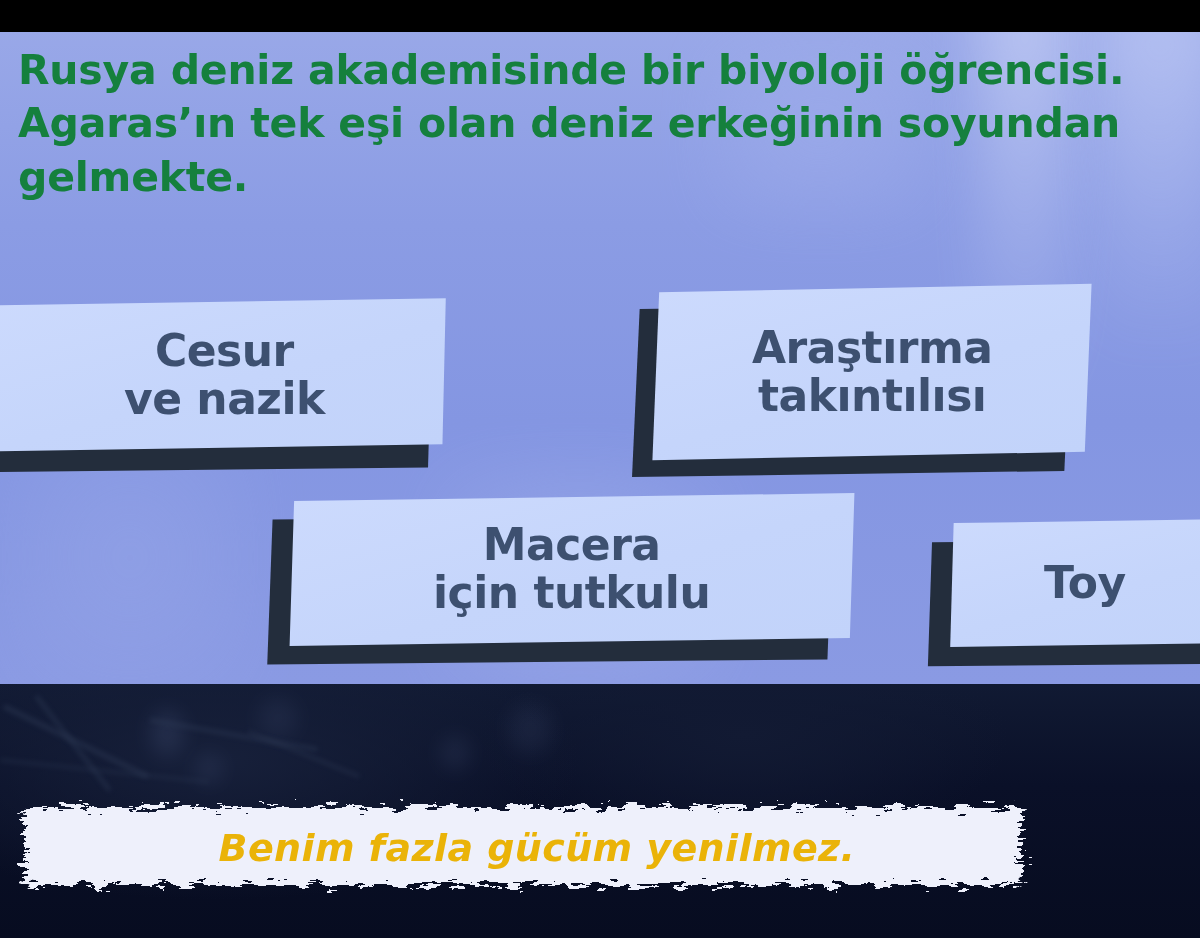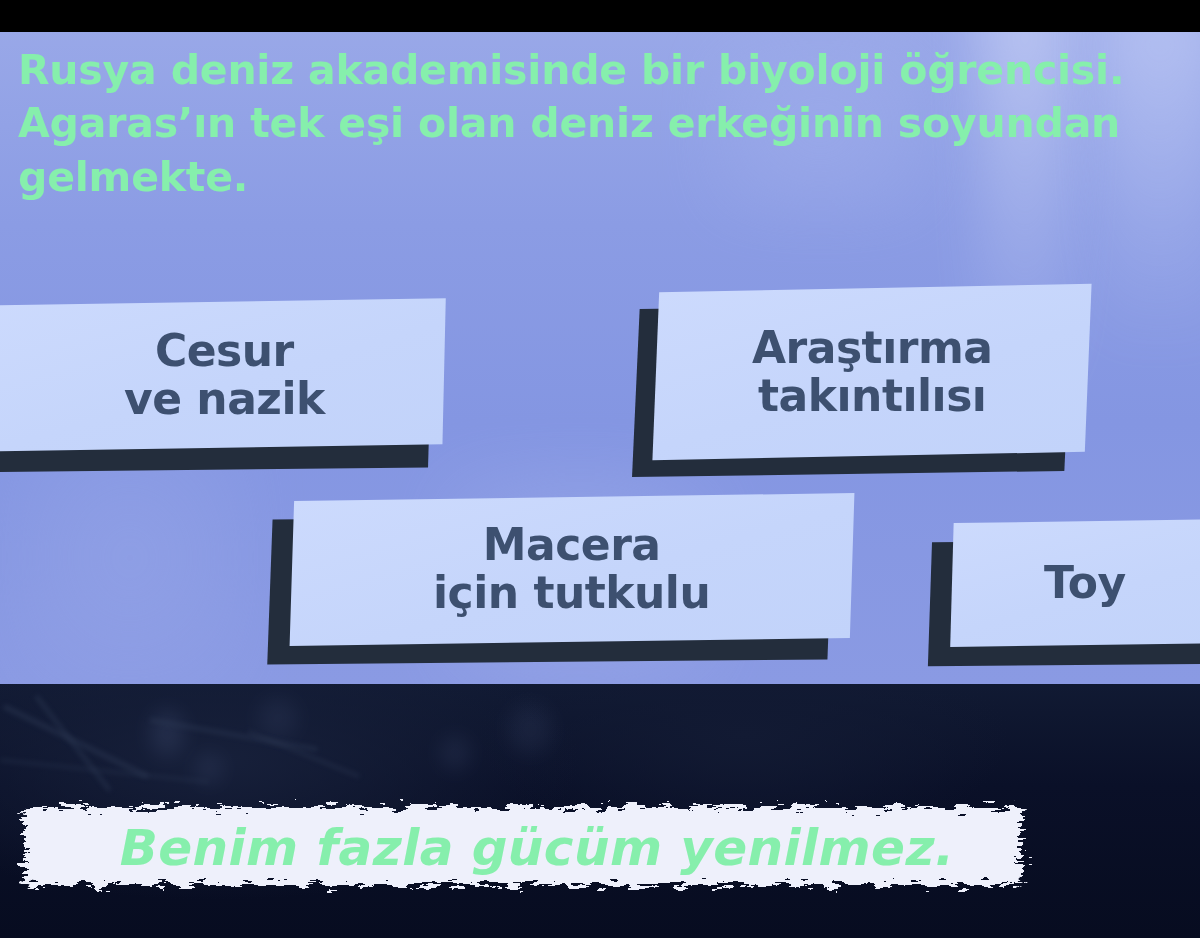--- a/index.html
+++ b/index.html
@@ -77,21 +77,21 @@
   .streak-e { left: 700px; top: 0px; width: 240px; height: 200px;
               background: radial-gradient(ellipse at center,#a6b3ee,rgba(166,179,238,0)); }
 
   
   .title {
     position: absolute;
     left: 18px;
     top: 44px;
     width: 1170px;
     z-index: 20;
-    color: #86efac;
+    color: #15803d;
     font-family: "DejaVu Sans", sans-serif;
     font-weight: 700;
     font-size: 41px;
     line-height: 1.30;
     letter-spacing: -0.2px;
     white-space: pre-wrap;
   }
 
   
   .card {
@@ -189,25 +189,25 @@
   .banner svg { position: absolute; left: 0; top: 0; }
   .banner .caption {
     position: absolute;
     left: 0;
     top: 0;
     width: 1030px;
     height: 105px;
     display: flex;
     align-items: center;
     justify-content: center;
-    color: #86efac;
+    color: #eab308;
     font-family: "DejaVu Sans", sans-serif;
     font-style: italic;
     font-weight: 700;
-    font-size: 50px;
+    font-size: 38px;
     letter-spacing: 0.4px;
     padding-left: 28px;
     box-sizing: border-box;
   }
 </style>
 </head>
 <body>
 
 <div id="stage">
 

